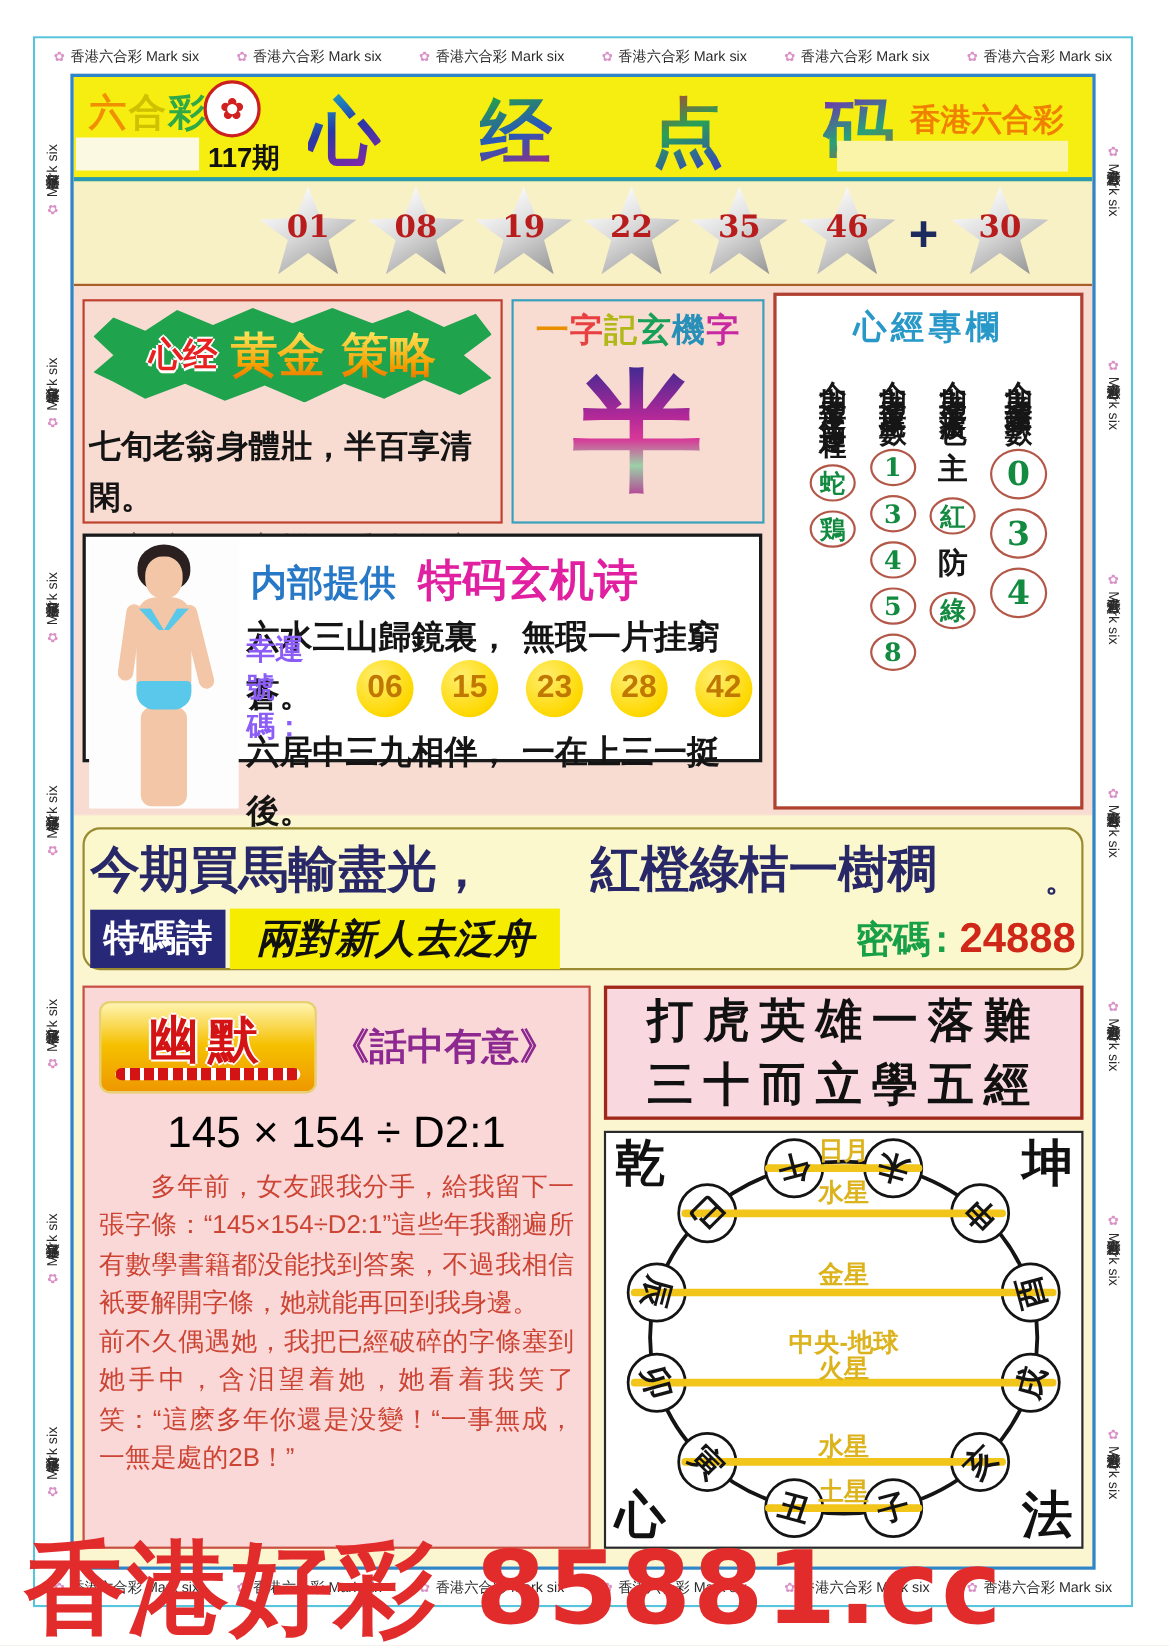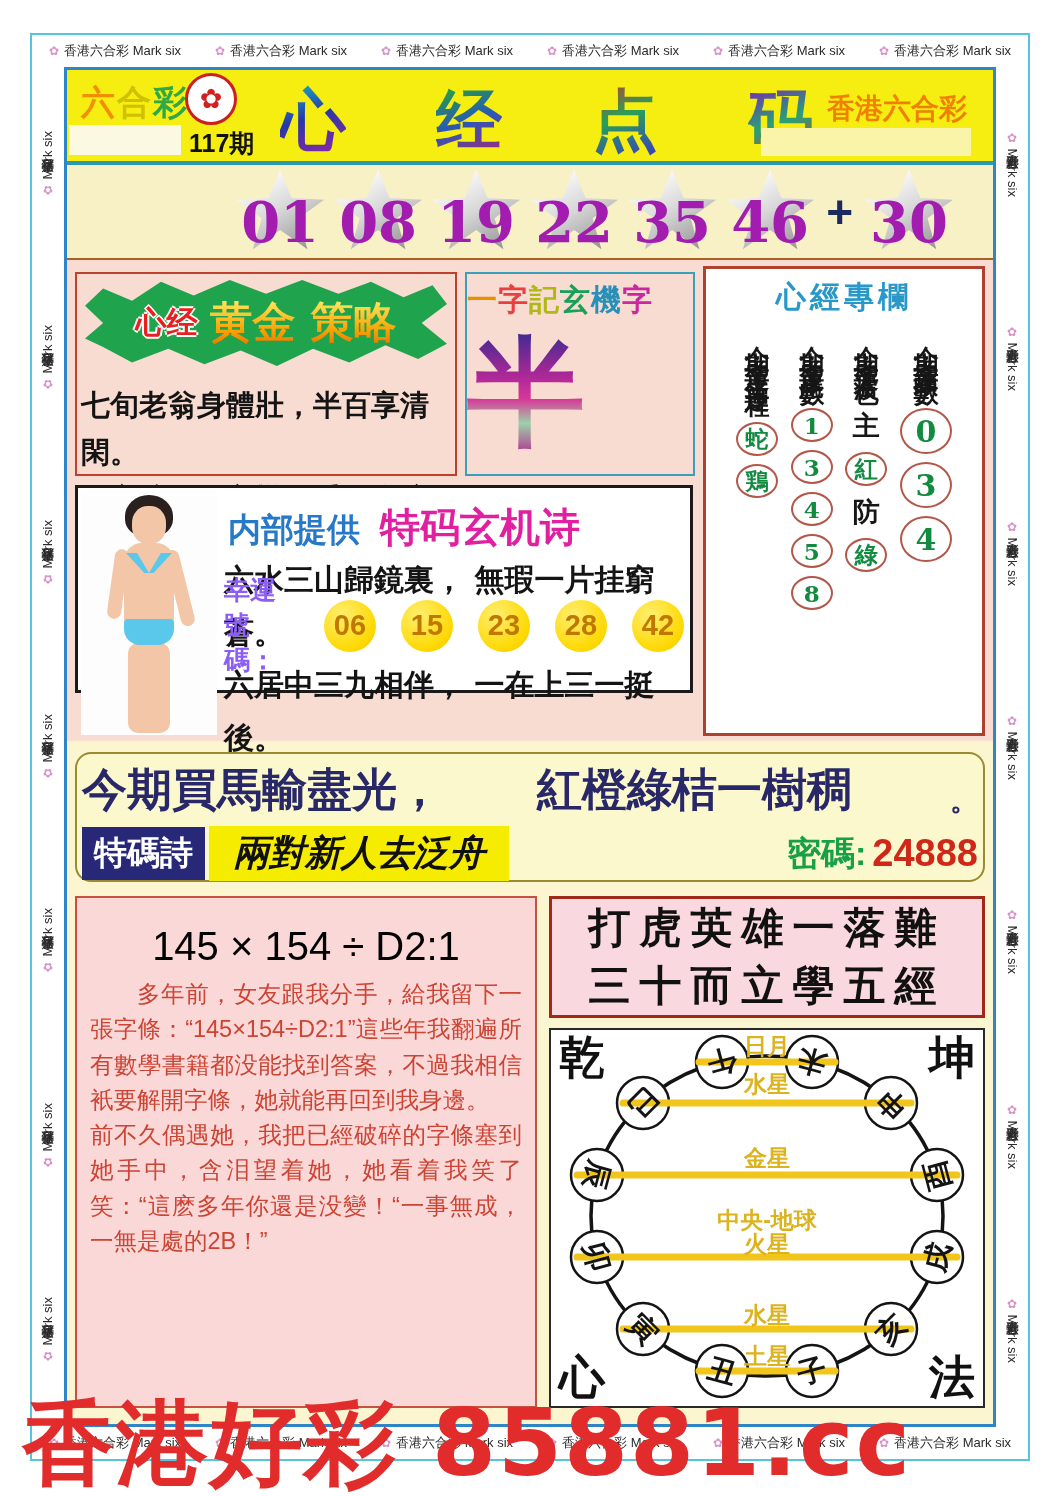--- a/index.html
+++ b/index.html
@@ -44,22 +44,22 @@
   .brand-strip { position:absolute; right:22px; top:58px; width:210px; height:28px; background:#faf4a8; }
 
   
   .numbers { position:absolute; left:0; top:95px; right:0; height:95px; background:#f9f1c6;
              border-bottom:2px solid #a86028; box-shadow:0 4px 0 0 #d03828;
              display:flex; align-items:center; justify-content:flex-end; gap:10px; padding-right:40px; }
   .star { position:relative; width:88px; height:84px; flex:0 0 auto; }
   .star-shape { position:absolute; inset:0;
       background:linear-gradient(150deg,#ffffff 12%,#d8d8d8 48%,#8c8c8c 95%);
       clip-path:polygon(50% 0%,63% 34%,100% 36%,71% 58%,81% 95%,50% 72%,19% 95%,29% 58%,0% 36%,37% 34%); }
-  .star-num { position:absolute; left:0; right:0; top:19px; text-align:center; font-size:56px;
-              font-weight:bold; color:#a21caf; font-family:"DejaVu Serif",serif; }
+  .star-num { position:absolute; left:0; right:0; top:19px; text-align:center; font-size:28px;
+              font-weight:bold; color:#b91c1c; font-family:"DejaVu Serif",serif; }
   .plus { font-size:46px; font-weight:bold; color:#1c2a5e; margin:0 2px; }
 
   
   .body { position:absolute; left:0; top:190px; right:0; bottom:0;
           background:linear-gradient(to bottom,#f8dcd2 0,#f8dcd2 480px,#fbf5d0 482px,#fbf5d0 100%); }
 
   
   .box-strategy { position:absolute; left:8px; top:12px; width:382px; height:204px;
                   border:2px solid #c04030; padding:4px; }
   .banner { position:relative; margin:2px auto 0; width:362px; height:86px; background:#1fa34c;
@@ -68,21 +68,21 @@
   .ban-tag { color:#e82020; font-size:31px; font-weight:bold; font-family:"DejaVu Serif",serif;
              text-shadow:-2px 0 #fff,2px 0 #fff,0 -2px #fff,0 2px #fff; }
   .ban-gold { font-size:43px; font-weight:bold; font-family:"DejaVu Serif",serif;
               background-image:linear-gradient(180deg,#ffe860 10%,#f6a000 65%,#e86000);
               -webkit-background-clip:text; background-clip:text; color:transparent; }
   .strategy-lines { margin-top:16px; text-align:left; font-size:29px; font-weight:bold;
                     color:#141414; font-family:"DejaVu Serif",serif; line-height:1.62; }
 
   
   .box-word { position:absolute; left:398px; top:12px; width:230px; height:204px; border:2px solid #38a0bc;
-              display:flex; flex-direction:column; align-items:flex-start; background:#f8dcd2; }
+              display:flex; flex-direction:column; align-items:center; background:#f8dcd2; }
   .word-title { margin-top:6px; font-size:30px; font-weight:bold; font-family:"DejaVu Serif",serif; letter-spacing:1px; }
   .wc1{color:#e89000;} .wc2{color:#e84040;} .wc3{color:#b0b818;}
   .wc4{color:#18a058;} .wc5{color:#2890b8;} .wc6{color:#c828a0;}
   .word-char { font-size:118px; font-weight:bold; font-family:"DejaVu Serif",serif; line-height:1.2;
                background-image:linear-gradient(180deg,#2a2a90 2%,#b02898 40%,#d83898 55%,#9cd0a8 72%,#b82890 95%);
                -webkit-background-clip:text; background-clip:text; color:transparent; }
 
   
   .box-column { position:absolute; left:636px; top:6px; width:282px; height:470px; background:#fff;
                 border:3px solid #b04030; padding:8px 24px; }
@@ -126,21 +126,21 @@
   .box-verse { position:absolute; left:8px; top:492px; width:910px; height:130px; background:#fcf8cd;
                border:2px solid #9a8a30; border-radius:16px; padding:6px 5px; }
   .verse-l1 { display:flex; align-items:baseline; color:#282868; font-size:45px; font-weight:bold; }
   .verse-p2 { margin-left:95px; }
   .verse-period { margin-left:auto; font-size:28px; align-self:flex-end; color:#282868; }
   .verse-l2 { margin-top:6px; display:flex; align-items:center; }
   .tag-te { background:#282878; color:#fff; font-size:33px; font-weight:bold; padding:4px 12px;
             font-family:"DejaVu Serif",serif; }
   .verse-txt { background:#f6ec00; color:#101010; font-size:36px; font-weight:bold; font-style:italic;
                padding:3px 24px; margin-left:4px; font-family:"DejaVu Serif",serif; }
-  .code-label { margin-left:auto; color:#18a048; font-size:34px; font-weight:bold; font-family:Liberation Sans, sans-serif; }
+  .code-label { margin-left:auto; color:#18a048; font-size:34px; font-weight:bold; font-family:Liberation Mono, monospace; }
   .code-val { color:#d02818; font-size:38px; font-weight:bold; margin-left:6px; }
 
   
   .box-humor { position:absolute; left:8px; top:636px; width:462px; height:512px; background:#fbd8d8;
                border:2px solid #c85040; padding:12px 13px 8px; }
   .humor-head { display:flex; align-items:center; gap:14px; }
   .badge { width:198px; height:84px; border:2px solid #e6d070; border-radius:10px;
            background:linear-gradient(180deg,#fff4b0 0%,#f6c000 48%,#ee9800 100%);
            display:flex; flex-direction:column; align-items:center; justify-content:center; gap:3px; }
   .badge-txt { font-size:46px; font-weight:bold; color:#d41414; letter-spacing:8px; line-height:1;
@@ -342,20 +342,27 @@
             </div>
             <div class="verse-l2">
               <span class="tag-te">特碼詩</span>
               <span class="verse-txt">兩對新人去泛舟</span>
               <span class="code-label">密碼:</span>
               <span class="code-val">24888</span>
             </div>
           </div>
 
           <div class="box-humor">
+            <div class="humor-head">
+              <div class="badge">
+                <span class="badge-txt">幽默</span>
+                <span class="badge-wave"></span>
+              </div>
+              <span class="humor-sub">《話中有意》</span>
+            </div>
             <div class="formula">145 × 154 ÷ D2:1</div>
             <div class="story">
               <p class="indent">多年前，女友跟我分手，給我留下一張字條：“145×154÷D2:1”這些年我翻遍所有數學書籍都没能找到答案，不過我相信衹要解開字條，她就能再回到我身邊。</p>
               <p>前不久偶遇她，我把已經破碎的字條塞到她手中，含泪望着她，她看着我笑了笑：“這麽多年你還是没變！“一事無成，一無是處的2B！”</p>
             </div>
           </div>
 
           <div class="box-couplet">
             <div>打虎英雄一落難</div>
             <div>三十而立學五經</div>

